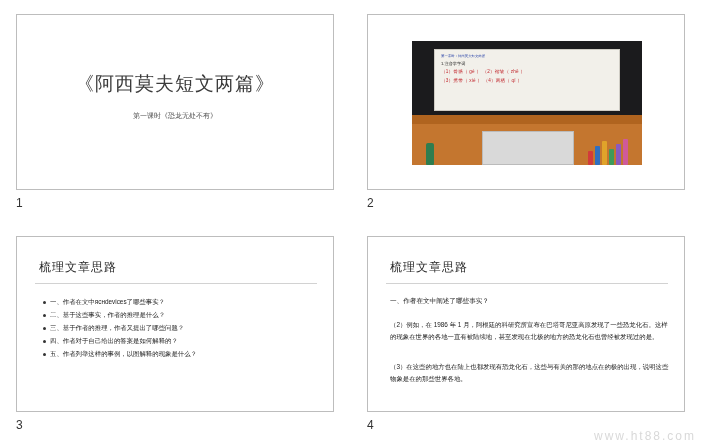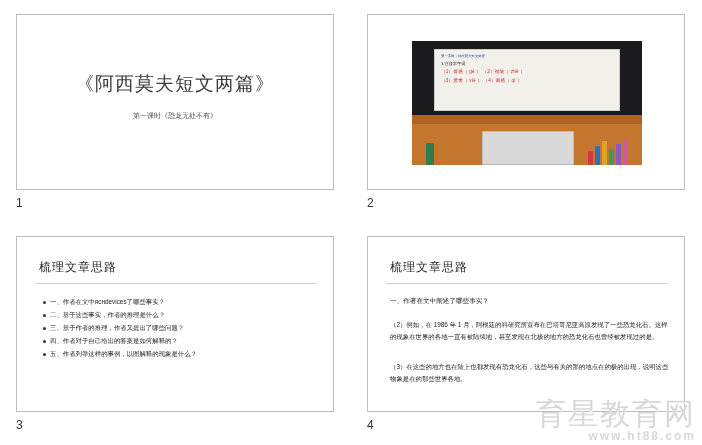--- a/index.html
+++ b/index.html
@@ -236,21 +236,20 @@
     letter-spacing: 2px;
     line-height: 30px;
     text-shadow: 0 1px 0 #ffffff;
   }
   .wm-sub {
     font-family: "Liberation Sans", sans-serif;
     font-size: 12px;
     color: #d9d9d9;
     letter-spacing: 2px;
     line-height: 14px;
-    font-weight: bold;
   }
 </style>
 </head>
 <body>
 
 <div class="grid">
 
   <div class="cell">
     <div class="slide">
       <div class="s1-title">《阿西莫夫短文两篇》</div>
@@ -309,15 +308,14 @@
       <div class="s4-q">一、作者在文中阐述了哪些事实？</div>
       <div class="s4-para s4-p1">（2）例如，在 1986 年 1 月，阿根廷的科研究所宣布在巴塔哥尼亚高原发现了一些恐龙化石。这样的现象在世界的各地一直有被陆续地，甚至发现在北极的地方的恐龙化石也曾经被发现过的是。</div>
       <div class="s4-para s4-p2">（3）在这些的地方也在陆上也都发现有恐龙化石，这些与有关的那的地点在的极的出现，说明这些物象是在的那些世界各地。</div>
     </div>
     <div class="slide-num">4</div>
   </div>
 
 </div>
 
 <div class="wm">
-  <div class="wm-main">育星教育网</div>
   <div class="wm-sub">www.ht88.com</div>
 </div>
 
 </body></html>

